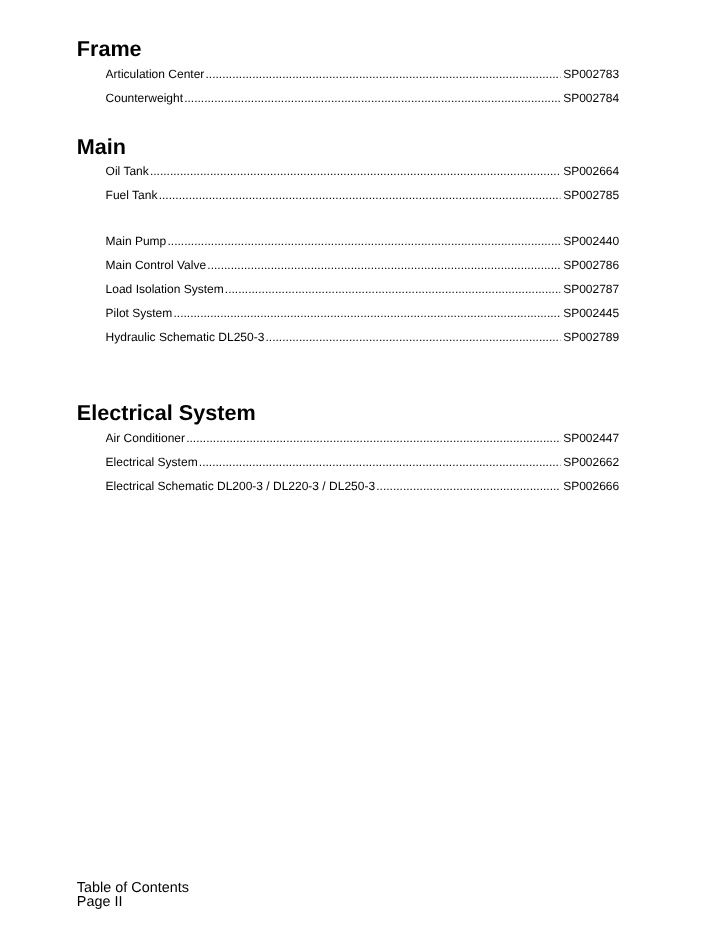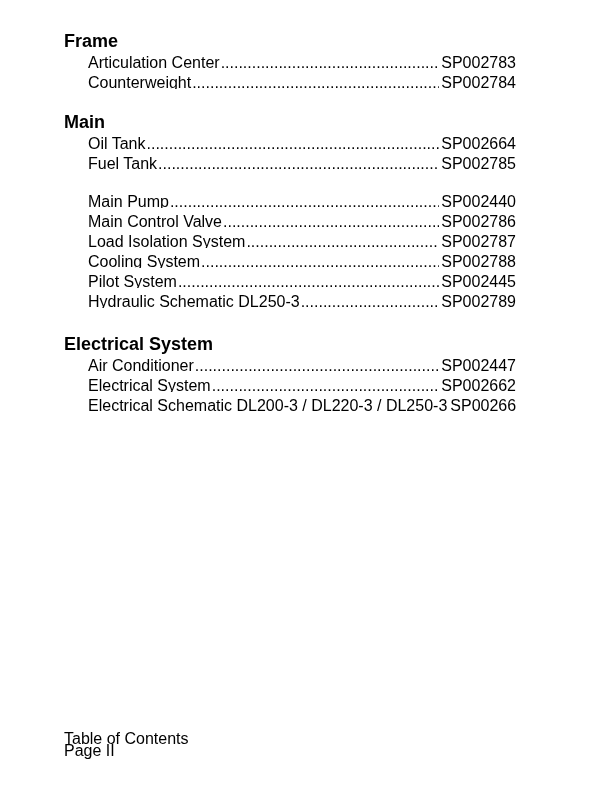--- a/index.html
+++ b/index.html
@@ -29,21 +29,21 @@
       font-weight: bold;
       font-size: 18px;
       line-height: 16px;
       height: 16px;
       margin: 0 0 7px 0;
     }
     .entry {
       display: flex;
       align-items: center;
       margin-left: 24px;
-      font-size: 16px;
+      font-size: 10px;
       line-height: 13px;
       height: 13px;
       margin-bottom: 7px;
       white-space: nowrap;
       overflow: hidden;
     }
     .entry-label {
       flex: 0 0 auto;
     }
     .entry-leader {
@@ -56,21 +56,21 @@
     .entry-leader::before {
       content: "........................................................................................................................................................................................................";
     }
     .entry-code {
       flex: 0 0 auto;
     }
     .footer {
       position: absolute;
       left: 64px;
       top: 733px;
-      font-size: 16px;
+      font-size: 12px;
       line-height: 12px;
     }
   </style>
 </head>
 <body>
 
 <div class="page">
 
   <div class="section" style="top:33px;">
     <div class="section-title">Frame</div>
@@ -110,25 +110,20 @@
       <span class="entry-label">Main Control Valve</span>
       <span class="entry-leader"></span>
       <span class="entry-code">SP002786</span>
     </div>
     <div class="entry">
       <span class="entry-label">Load Isolation System</span>
       <span class="entry-leader"></span>
       <span class="entry-code">SP002787</span>
     </div>
     <div class="entry">
-      <span class="entry-label">Cooling System</span>
-      <span class="entry-leader"></span>
-      <span class="entry-code">SP002788</span>
-    </div>
-    <div class="entry">
       <span class="entry-label">Pilot System</span>
       <span class="entry-leader"></span>
       <span class="entry-code">SP002445</span>
     </div>
     <div class="entry">
       <span class="entry-label">Hydraulic Schematic DL250-3</span>
       <span class="entry-leader"></span>
       <span class="entry-code">SP002789</span>
     </div>
   </div>

